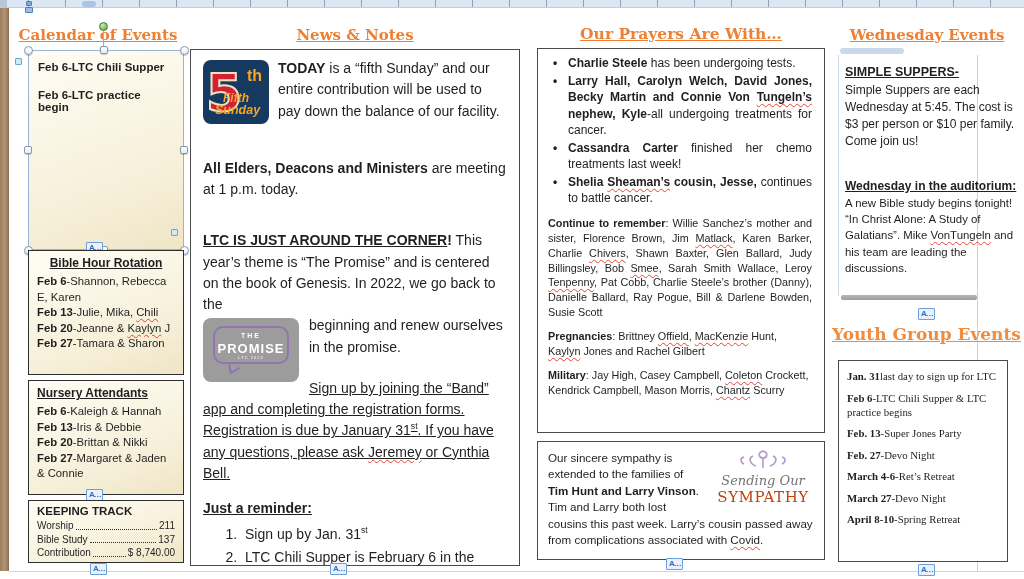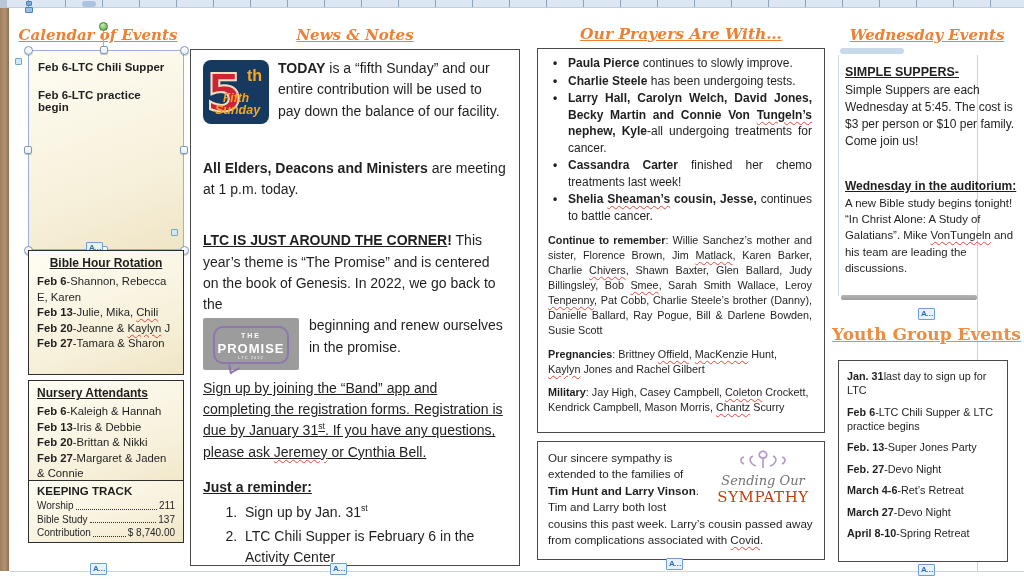--- a/index.html
+++ b/index.html
@@ -18,21 +18,21 @@
   .indent-marker .bm { position:absolute; left:0; top:6px; width:8px; height:6px; background:#9cc0e8; border:1px solid #4f7fb8; border-radius:1px; }
   .ruler-pill { position:absolute; left:82px; top:1px; width:14px; height:6px; background:#aac4e2; border-radius:3px; }
   .tan-strip { position:absolute; left:0; top:8px; width:9px; height:563px;
                background:linear-gradient(90deg,#9d7e5c,#b59372 55%,#8c6f50); }
   .guide-h { position:absolute; left:9px; top:571px; width:1015px; height:1px; background:#c6d7e8; }
   .vguide1 { position:absolute; left:838px; top:55px; width:1px; height:241px; background:#ccdbeb; }
   .vguide2 { position:absolute; left:977px; top:55px; width:1px; height:516px; background:#c2d4e6; }
   .corner-bar { position:absolute; left:840px; top:48px; width:64px; height:6px; background:#c9d9ec; border-radius:3px; }
 
   
-  .col-header { position:absolute; font-family:"DejaVu Serif",serif; font-style:italic; font-weight:700;
+  .col-header { position:absolute; font-family:"DejaVu Serif",serif; font-weight:700;
                 color:#ED8032; text-decoration:underline; font-size:15px; text-align:center; white-space:nowrap; }
   #hdr-cal { left:18px; top:26px; width:160px; }
   #hdr-news { left:190px; top:26px; width:330px; }
   #hdr-pray { left:537px; top:24px; width:288px; font-size:15.5px; }
   #hdr-wed { left:838px; top:26px; width:178px; }
   #hdr-youth { left:832px; top:324px; width:182px; font-style:normal; font-size:17px; color:#EF8C3E; }
 
   
   .b { font-weight:700; }
   .u { text-decoration:underline; }
@@ -43,21 +43,21 @@
   .just { text-align:justify; }
 
   
   .cream { background:linear-gradient(160deg,#fffdf4 0%,#f6efd8 70%,#efe5c6 100%); }
   #upcoming-box { position:absolute; left:28px; top:50px; width:156px; height:200px;
                   border:1px solid #9ab3d5; padding:10px 9px; overflow:hidden; }
   #upcoming-box .ln { font-size:11.5px; font-weight:700; margin-bottom:16px; }
   .small-box { position:absolute; left:28px; width:156px; border:1.3px solid #2e2e2e; padding:5px 8px; overflow:hidden; }
   #bible-box { top:250px; height:125px; }
   #nursery-box { top:380px; height:115px; }
-  #keeping-box { top:480px; height:63px; padding-top:4px; }
+  #keeping-box { top:500px; height:63px; padding-top:4px; }
   .box-title-c { font-size:12px; font-weight:700; text-decoration:underline; text-align:center; margin-bottom:4px; }
   .box-title-l { font-size:12px; font-weight:700; text-decoration:underline; margin-bottom:4px; }
   .roster-line { font-size:11.3px; line-height:1.38; }
   .kt-title { font-size:11.5px; font-weight:700; margin-bottom:2px; }
   .kt-row { display:flex; align-items:flex-end; font-size:10px; line-height:1.35; }
   .kt-leader { flex:1; border-bottom:1.5px dotted #2e2e2e; margin:0 2px 3px 2px; }
 
   
   .hndl { position:absolute; background:linear-gradient(#ffffff,#e6edf5); border:1px solid #7f98b5;
           box-shadow:0 1px 1px rgba(0,0,0,.2); }
@@ -79,22 +79,22 @@
               font-size:14px; line-height:1.52; }
   #fifth-logo { float:left; width:66px; height:64px; background:#16395f; border-radius:8px;
                 margin:2px 9px 2px 0; position:relative; overflow:hidden; }
   #fifth-logo .five { position:absolute; left:3px; top:-6px; font-size:52px; font-weight:700;
                       color:#cf2233; -webkit-text-stroke:2px #f0e0c0; font-family:"DejaVu Sans",sans-serif; }
   #fifth-logo .th { position:absolute; right:7px; top:4px; font-size:16px; font-weight:700; color:#f5a623; }
   #fifth-logo .w1 { position:absolute; left:20px; top:29px; font-size:12px; font-weight:700; font-style:italic; color:#f5a623; }
   #fifth-logo .w2 { position:absolute; left:12px; top:41px; font-size:12.5px; font-weight:700; font-style:italic; color:#f5a623; }
   .news-p2 { margin-top:36px; }
   .news-p3 { margin-top:30px; }
-  #promise-logo { float:left; width:96px; height:52px; background:#9c9c9c; margin:3px 10px 3px 0;
-                  position:relative; border-radius:2px; }
+  #promise-logo { float:left; width:96px; height:64px; background:#9c9c9c; margin:3px 10px 3px 0;
+                  position:relative; border-radius:8px; }
   #promise-logo .bubble { position:absolute; left:10px; top:8px; width:76px; height:38px;
                           border:2px solid #8d77ad; border-radius:10px; text-align:center; color:#fff; }
   #promise-logo .bubble .the { font-size:7px; letter-spacing:2px; font-weight:700; margin-top:3px; }
   #promise-logo .bubble .word { font-size:13px; font-weight:700; letter-spacing:1px; line-height:1; }
   #promise-logo .bubble .sub { font-size:4px; letter-spacing:1px; }
   #promise-logo .tail { position:absolute; left:26px; top:44px; width:10px; height:10px;
                         border-left:2px solid #8d77ad; border-bottom:2px solid #8d77ad; transform:skewY(-18deg) rotate(-12deg); }
   .news-p4 { margin-top:20px;text-decoration:underline; }
   .reminder-head { margin-top:14px; }
   #reminder-list { margin-top:4px; padding-left:38px; }
@@ -116,21 +116,21 @@
 
   
   .wed-block { position:absolute; left:845px; width:172px; overflow:visible; }
   #ss-block { top:64px; font-size:12px; line-height:1.42; }
   #aud-block { top:178px; font-size:11.4px; line-height:1.42; }
   .wed-head { font-weight:700; text-decoration:underline; font-size:12.5px; }
   #wed-divider { position:absolute; left:841px; top:295px; width:136px; height:5px;
                  background:linear-gradient(#b5b5b5,#9e9e9e); border-radius:2px; }
   #youth-box { position:absolute; left:838px; top:360px; width:170px; height:202px;
                border:1.2px solid #4a4a4a; background:#fff; padding:8px 8px; overflow:hidden;
-               font-family:Liberation Sans, sans-serif; font-size:10.8px; line-height:1.3; }
+               font-family:Liberation Serif, serif; font-size:10.8px; line-height:1.3; }
   .youth-item { margin-bottom:7.5px; }
 </style>
 </head>
 <body>
 
 <div id="canvas">
 
   <div class="ruler"></div>
   <div class="ruler-corner"></div>
   <div class="indent-marker">
@@ -229,21 +229,20 @@
     <ol id="reminder-list">
       <li><span>Sign up by Jan. 31</span><span class="sup">st</span></li>
       <li><span>LTC Chili Supper is February 6 in the Activity Center</span></li>
 
     </ol>
   </div>
   <div class="anchor" style="left:330px;top:563px;"></div>
 
   <div id="prayers-box">
     <ul id="prayer-list">
-      <li class="just"><span class="b">Paula Pierce</span><span> continues to slowly improve.</span></li>
       <li class="just"><span class="b">Charlie Steele</span><span> has been undergoing tests.</span></li>
       <li class="just"><span class="b">Larry Hall, Carolyn Welch, David Jones, Becky Martin and Connie Von </span><span class="b sq">Tungeln’s</span><span class="b"> nephew, Kyle</span><span>-all undergoing treatments for cancer.</span></li>
       <li class="just"><span class="b">Cassandra Carter</span><span> finished her chemo treatments last week!</span></li>
       <li class="just"><span class="b">Shelia </span><span class="b sq">Sheaman’s</span><span class="b"> cousin, Jesse,</span><span> continues to battle cancer.</span></li>
     </ul>
     <p class="pr-para just"><span class="b">Continue to remember</span><span>: Willie Sanchez’s mother and sister, Florence Brown, Jim </span><span class="sq">Matlack</span><span>, Karen Barker, Charlie </span><span class="sq">Chivers</span><span>, Shawn Baxter, Glen Ballard, Judy Billingsley, Bob </span><span class="sq">Smee</span><span>, Sarah Smith Wallace, Leroy </span><span class="sq">Tenpenny</span><span>, Pat Cobb, Charlie Steele’s brother (Danny), Danielle Ballard, Ray Pogue, Bill &amp; Darlene Bowden, Susie Scott</span></p>
     <p class="pr-para"><span class="b">Pregnancies</span><span>: Brittney </span><span class="sq">Offield</span><span>, </span><span class="sq">MacKenzie</span><span> Hunt, </span><span class="sq">Kaylyn</span><span> Jones and Rachel Gilbert</span></p>
     <p class="pr-para"><span class="b">Military</span><span>: Jay High, Casey Campbell, </span><span class="sq">Coleton</span><span> Crockett, Kendrick Campbell, Mason Morris, </span><span class="sq">Chantz</span><span> Scurry</span></p>
   </div>
 

